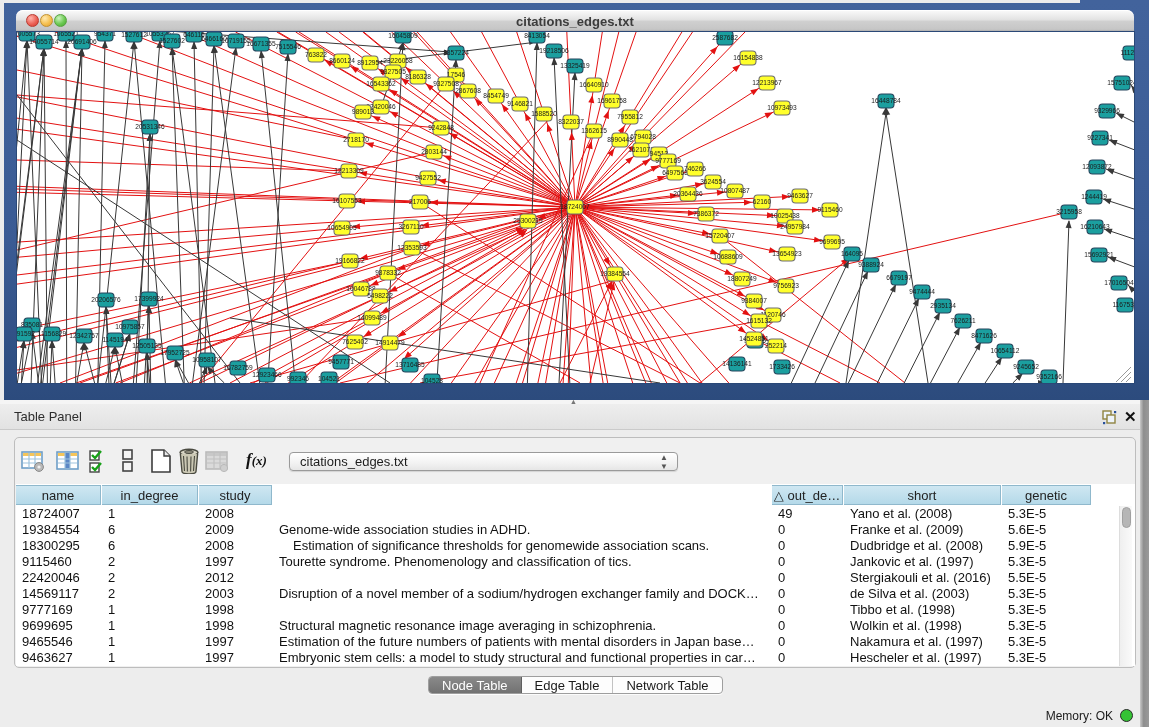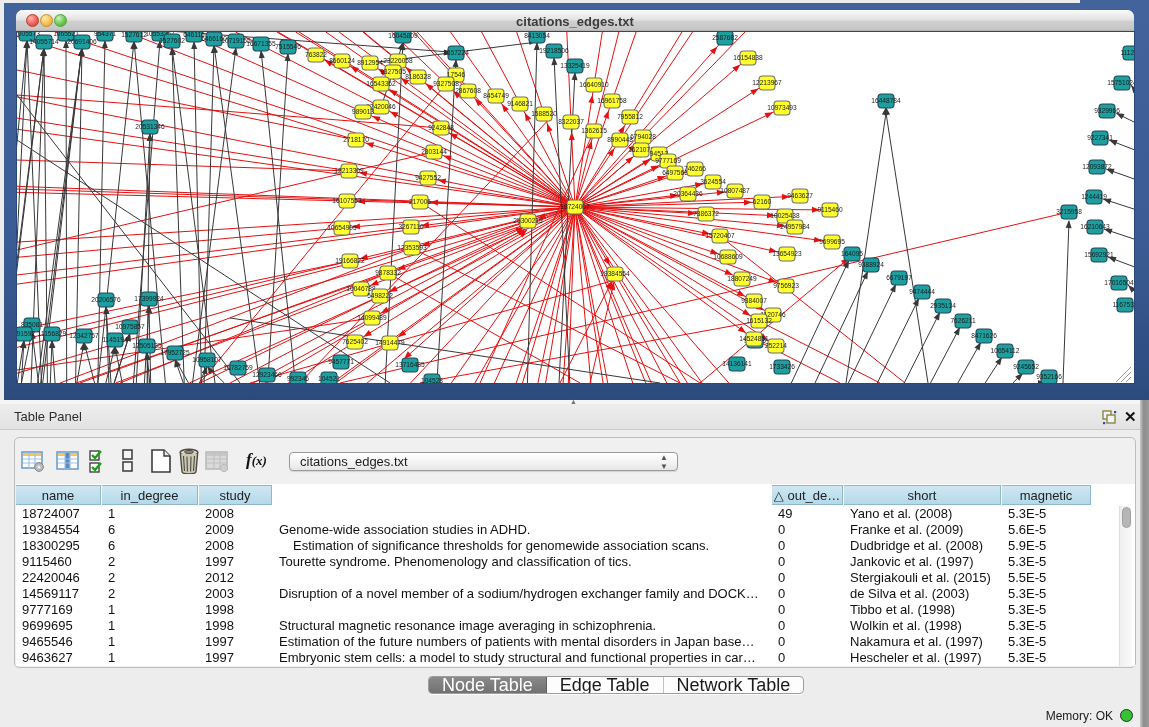--- a/index.html
+++ b/index.html
@@ -36,21 +36,21 @@
 .th { position:absolute; top:1px; height:20px; background:linear-gradient(#cfe7f2,#b4d9e9);
   border:1px solid #8fb8cc; border-left:none; font-size:13px; color:#222;
   text-align:center; line-height:20px; }
 .td { position:absolute; height:16px; font-size:13px; color:#111; white-space:nowrap;
   overflow:hidden; line-height:15px; }
 #vscroll { position:absolute; left:1103px; top:22px; width:13px; height:160px;
   background:linear-gradient(90deg,#efefef,#fafafa); border-left:1px solid #ddd; }
 #vthumb { position:absolute; left:1.5px; top:1px; width:9px; height:21px; border-radius:5px;
   background:#b6b6b6; border:1px solid #a0a0a0; }
 #tabs { position:absolute; left:428px; top:676px; height:18px; border:1px solid #9e9e9e;
-  border-radius:4px; overflow:hidden; font-size:18px; background:#fdfdfd;
+  border-radius:4px; overflow:hidden; font-size:13px; background:#fdfdfd;
   box-shadow:0 1px 0 rgba(255,255,255,.8); }
 #tabs span { display:inline-block; height:18px; line-height:17px; padding:0 13px;
   color:#1a1a1a; border-right:1px solid #c2c2c2; vertical-align:top; }
 #tabs span.sel { background:linear-gradient(#8a8a8a,#6f6f6f); color:#fff; border-right:1px solid #5f5f5f; }
 #status { position:absolute; right:36px; top:709px; font-size:12px; color:#1a1a1a; }
 #memdot { position:absolute; left:1120px; top:709px; width:13px; height:13px; border-radius:50%;
   background:#35c335; border:1.5px solid #2a2a2a; }
 </style></head><body>
 <div id="desktop"></div>
 <div style="position:absolute;left:1080px;top:0;width:69px;height:3px;background:#42639c"></div>
@@ -759,21 +759,21 @@
       <circle cx="19" cy="19" r="3.6" fill="#b5b5b5" stroke="#8c8c8c"></circle>
     </svg></div>
 <div class="ic" style="left:246px;top:450px;font-family:'Liberation Serif',serif;font-style:italic;font-weight:bold;font-size:17px;color:#111"><i>f</i><span style="font-size:13px">(x)</span></div>
 <div id="dropdown">citations_edges.txt<span class="arr">▲<br>▼</span></div>
 <div id="tablewrap">
     <div class="th" style="left:0px;width:85px">name</div>
     <div class="th" style="left:86px;width:96px">in_degree</div>
     <div class="th" style="left:183px;width:73px">study</div>
     <div class="th" style="left:756px;width:71px">△ out_de…</div>
     <div class="th" style="left:828px;width:157px">short</div>
-    <div class="th" style="left:986px;width:89px">magnetic</div>
+    <div class="th" style="left:986px;width:89px">genetic</div>
     <div class="td" style="left:6px;top:22px;width:80px">18724007</div>
     <div class="td" style="left:92px;top:22px;width:91px">1</div>
     <div class="td" style="left:189px;top:22px;width:68px">2008</div>
     <div class="td" style="left:762px;top:22px;width:66px">49</div>
     <div class="td" style="left:834px;top:22px;width:152px">Yano et al. (2008)</div>
     <div class="td" style="left:992px;top:22px;width:84px">5.3E-5</div>
     <div class="td" style="left:6px;top:38px;width:80px">19384554</div>
     <div class="td" style="left:92px;top:38px;width:91px">6</div>
     <div class="td" style="left:189px;top:38px;width:68px">2009</div>
     <div class="td" style="left:263px;top:38px;width:493px">Genome-wide association studies in ADHD.</div>
@@ -791,21 +791,21 @@
     <div class="td" style="left:92px;top:70px;width:91px">2</div>
     <div class="td" style="left:189px;top:70px;width:68px">1997</div>
     <div class="td" style="left:263px;top:70px;width:493px">Tourette syndrome. Phenomenology and classification of tics.</div>
     <div class="td" style="left:762px;top:70px;width:66px">0</div>
     <div class="td" style="left:834px;top:70px;width:152px">Jankovic et al. (1997)</div>
     <div class="td" style="left:992px;top:70px;width:84px">5.3E-5</div>
     <div class="td" style="left:6px;top:86px;width:80px">22420046</div>
     <div class="td" style="left:92px;top:86px;width:91px">2</div>
     <div class="td" style="left:189px;top:86px;width:68px">2012</div>
     <div class="td" style="left:762px;top:86px;width:66px">0</div>
-    <div class="td" style="left:834px;top:86px;width:152px">Stergiakouli et al. (2015)</div>
+    <div class="td" style="left:834px;top:86px;width:152px">Stergiakouli et al. (2016)</div>
     <div class="td" style="left:992px;top:86px;width:84px">5.5E-5</div>
     <div class="td" style="left:6px;top:102px;width:80px">14569117</div>
     <div class="td" style="left:92px;top:102px;width:91px">2</div>
     <div class="td" style="left:189px;top:102px;width:68px">2003</div>
     <div class="td" style="left:263px;top:102px;width:493px">Disruption of a novel member of a sodium/hydrogen exchanger family and DOCK…</div>
     <div class="td" style="left:762px;top:102px;width:66px">0</div>
     <div class="td" style="left:834px;top:102px;width:152px">de Silva et al. (2003)</div>
     <div class="td" style="left:992px;top:102px;width:84px">5.3E-5</div>
     <div class="td" style="left:6px;top:118px;width:80px">9777169</div>
     <div class="td" style="left:92px;top:118px;width:91px">1</div>

